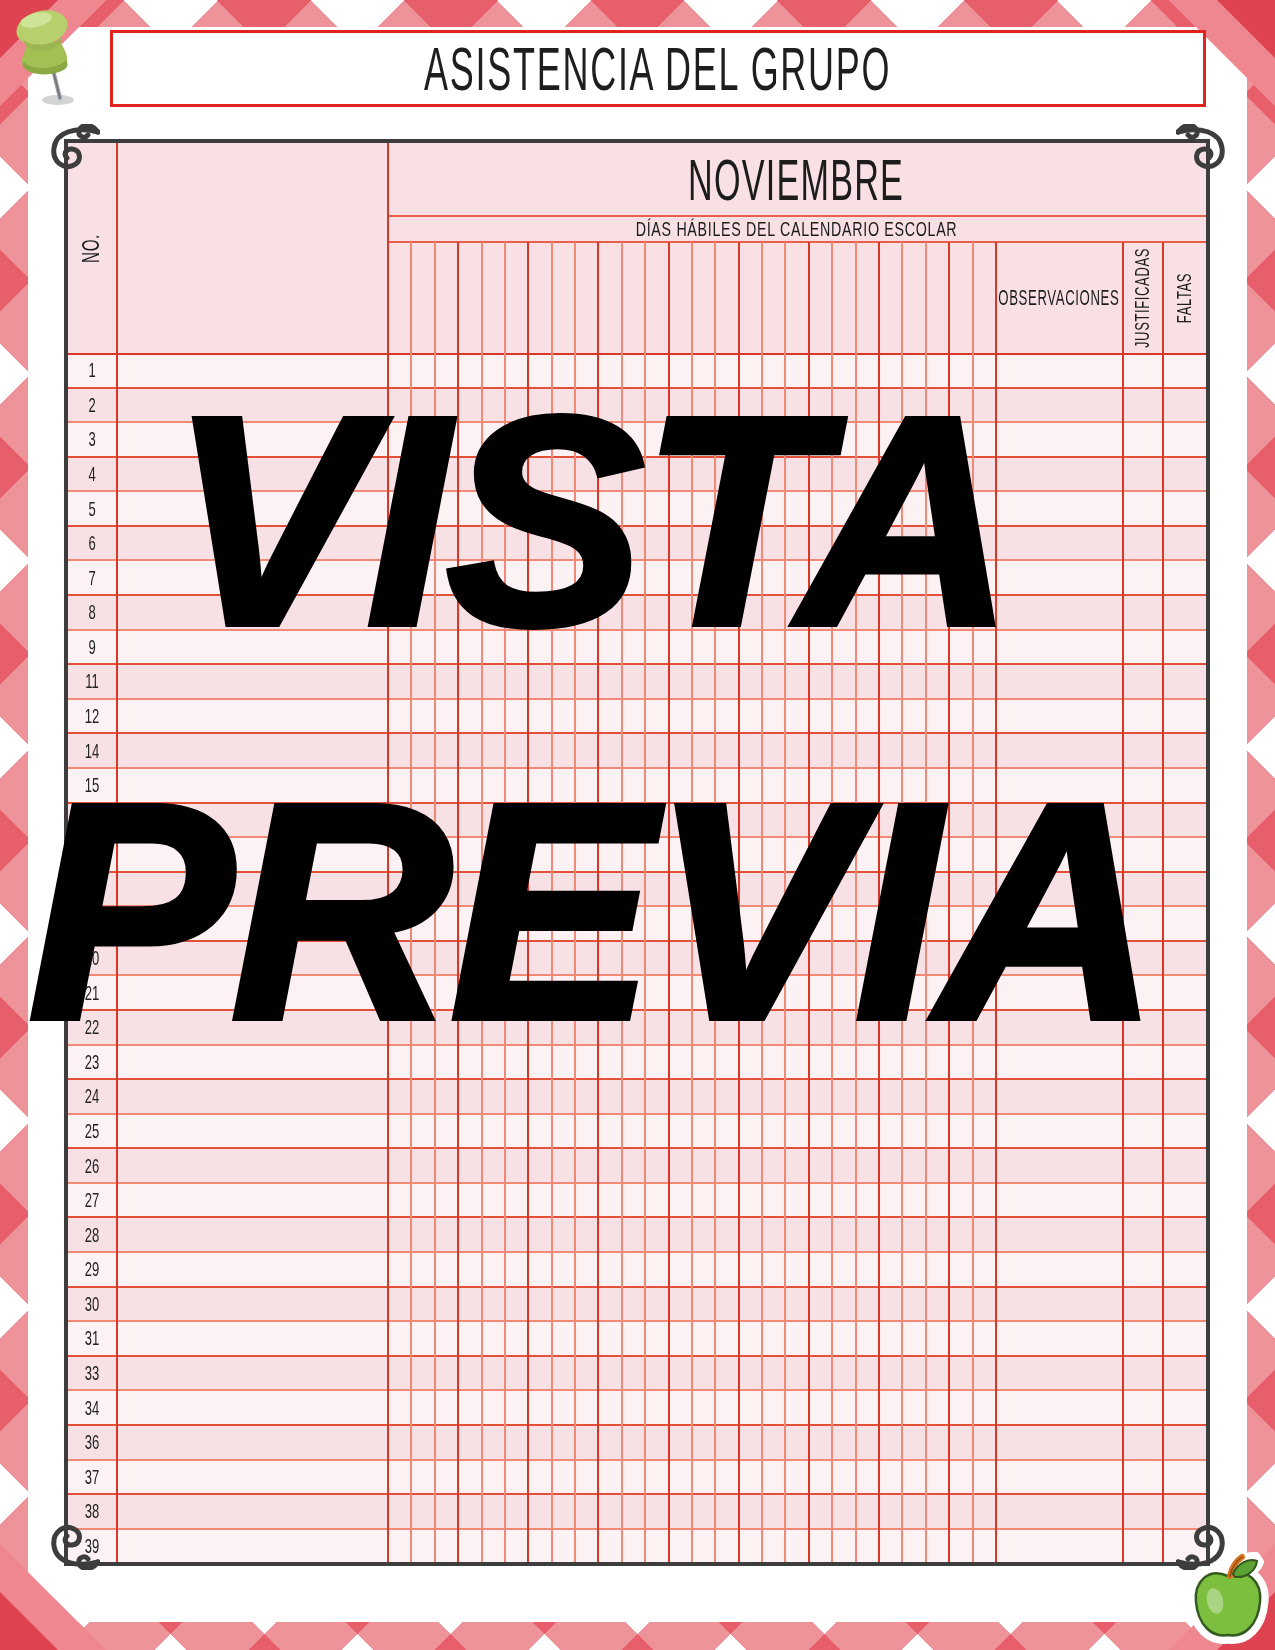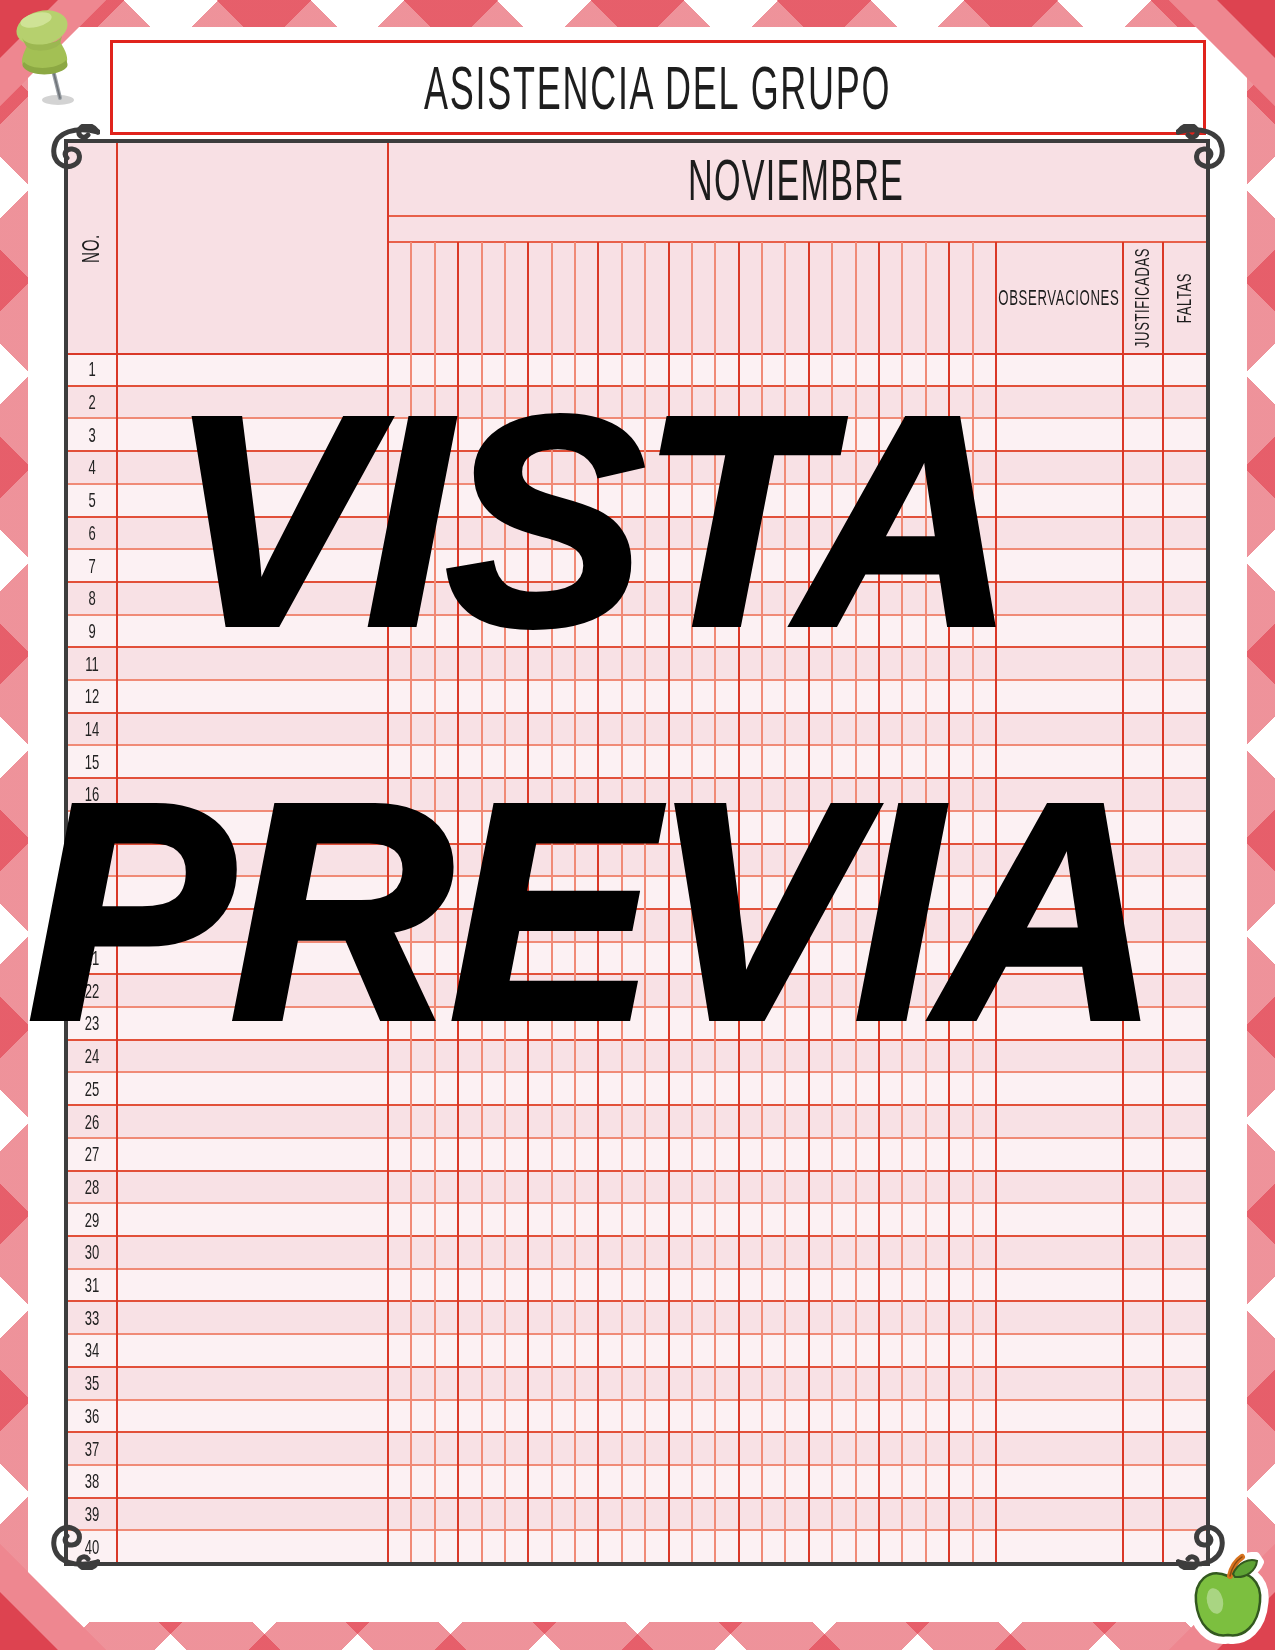--- a/index.html
+++ b/index.html
@@ -15,21 +15,21 @@
       #ffffff;}
   .paper{position:absolute;left:28px;top:27px;right:28px;bottom:28px;background:#ffffff;}
   .corner-diamond{position:absolute;width:150px;height:150px;background:#ee8790;transform:rotate(45deg);}
   .corner-diamond.dark{width:82px;height:82px;background:#dd4350;}
   .cd-tl{left:-75px;top:-75px;} .cd-tl2{left:-41px;top:-41px;}
   .cd-tr{right:-75px;top:-75px;} .cd-tr2{right:-41px;top:-41px;}
   .cd-bl{left:-75px;bottom:-75px;} .cd-bl2{left:-41px;bottom:-41px;}
   .cd-br{right:-75px;bottom:-75px;} .cd-br2{right:-41px;bottom:-41px;}
 
   
-  .title-box{position:absolute;left:110px;top:40px;width:1096px;height:95px;background:#fff;
+  .title-box{position:absolute;left:110px;top:30px;width:1096px;height:77px;background:#fff;
     border:3px solid #e0231c;box-sizing:border-box;display:flex;align-items:center;justify-content:center;}
   .title-text{font-size:62px;color:#1e1e1e;letter-spacing:3px;transform:scaleX(0.58);white-space:nowrap;font-weight:400;}
 
   
   .sheet{position:absolute;left:64px;top:139px;width:1146px;height:1427px;box-sizing:border-box;
     border:4px solid #3d3d3d;background:#f8e0e4;}
   .inner{position:absolute;inset:0;}
 
   .hand{font-family:"Liberation Sans",sans-serif;color:#1c1c1c;}
 
@@ -114,20 +114,23 @@
 
   <div class="sheet" style="z-index:5">
     <div class="inner">
 
       <div class="no-cell">
         <span class="vtext hand">NO.</span>
       </div>
       <div class="month-band">
         <div class="hand">NOVIEMBRE</div>
       </div>
+      <div class="days-band">
+        <div class="hand">DÍAS HÁBILES DEL CALENDARIO ESCOLAR</div>
+      </div>
       <div class="obs-cell">
         <div class="hand">OBSERVACIONES</div>
       </div>
       <div class="just-cell">
         <span class="rot hand">JUSTIFICADAS</span>
       </div>
       <div class="faltas-cell">
         <span class="rot hand">FALTAS</span>
       </div>
 
@@ -219,36 +222,30 @@
           <div class="row">
             <span class="rownum hand">31</span>
           </div>
           <div class="row">
             <span class="rownum hand">33</span>
           </div>
           <div class="row">
             <span class="rownum hand">34</span>
           </div>
           <div class="row">
-            <span class="rownum hand">35</span>
-          </div>
-          <div class="row">
             <span class="rownum hand">36</span>
           </div>
           <div class="row">
             <span class="rownum hand">37</span>
           </div>
           <div class="row">
             <span class="rownum hand">38</span>
           </div>
           <div class="row">
             <span class="rownum hand">39</span>
-          </div>
-          <div class="row">
-            <span class="rownum hand">40</span>
           </div>
         </div>
 
       <div class="hline salmon" style="left:319px;right:0;top:72px;"></div>
       <div class="hline salmon" style="left:319px;right:0;top:98px;"></div>
       <div class="hline bright" style="left:0;right:0;top:210px;"></div>
       <div class="vline full bright" style="left:48px;"></div>
       <div class="vline full bright" style="left:319px;"></div>
       <div class="vline bright" style="left:927px;"></div>
       <div class="vline bright" style="left:1054px;"></div>

